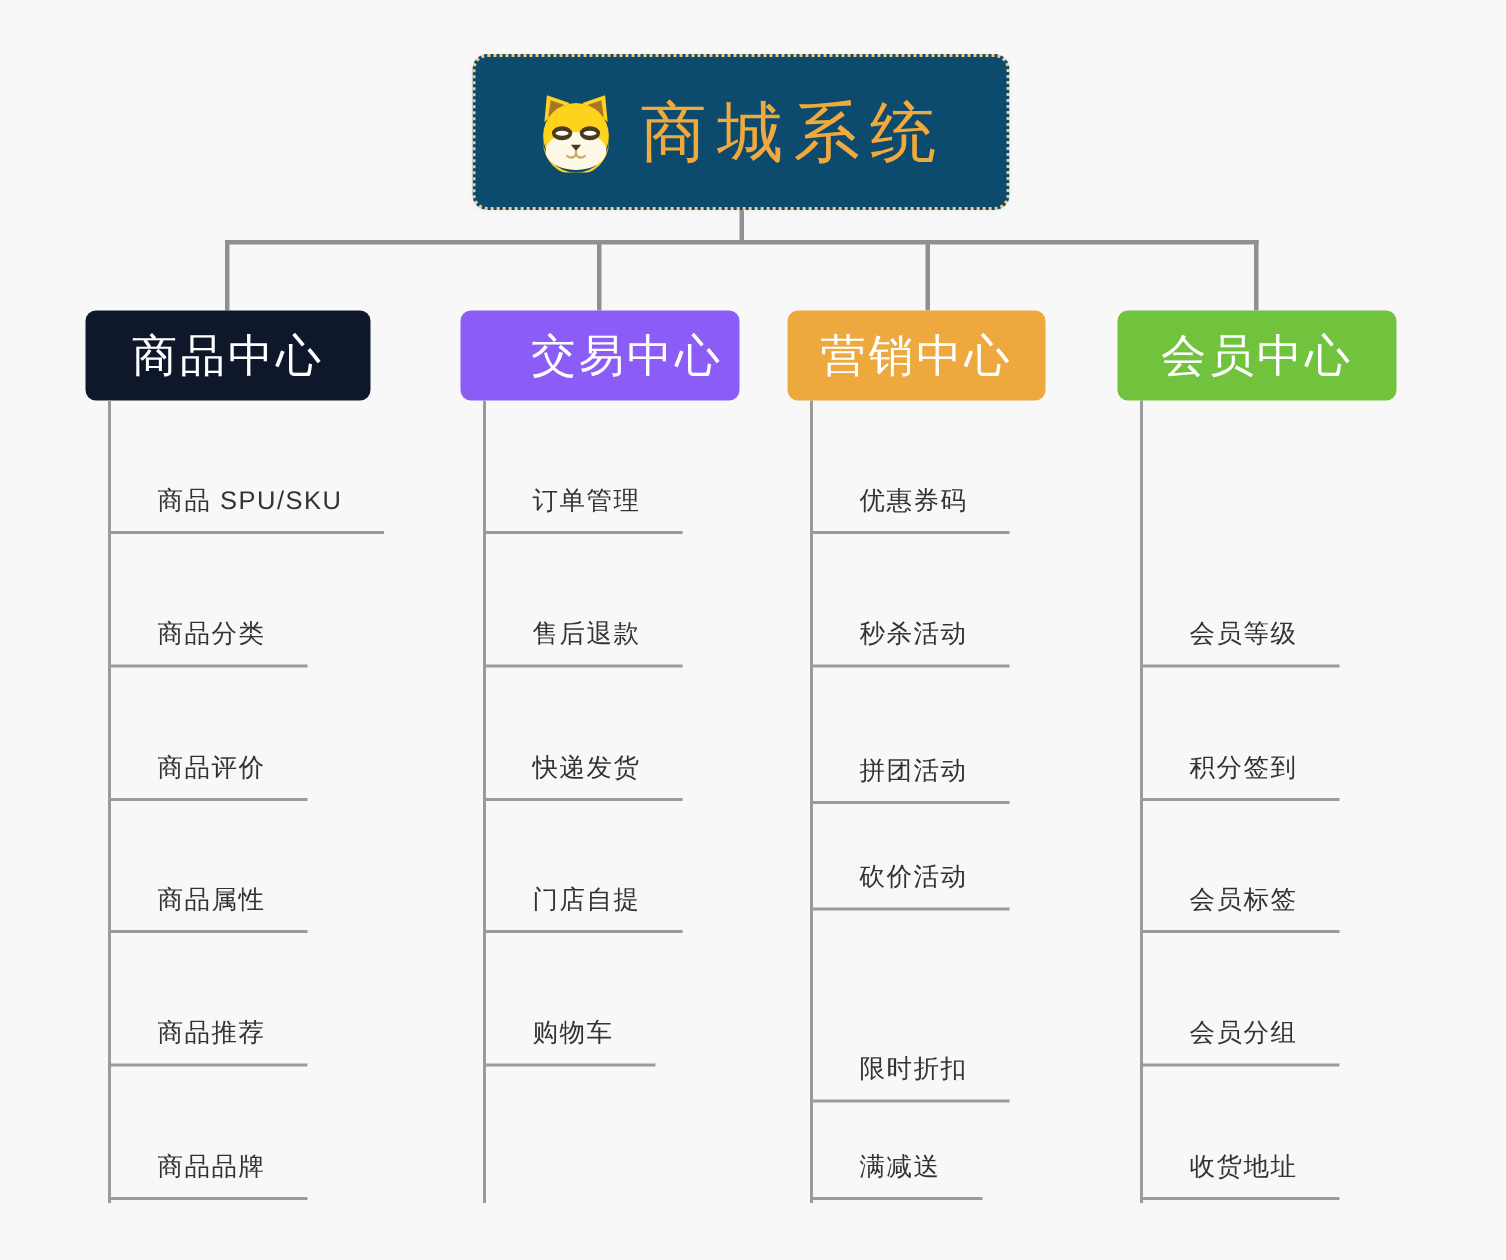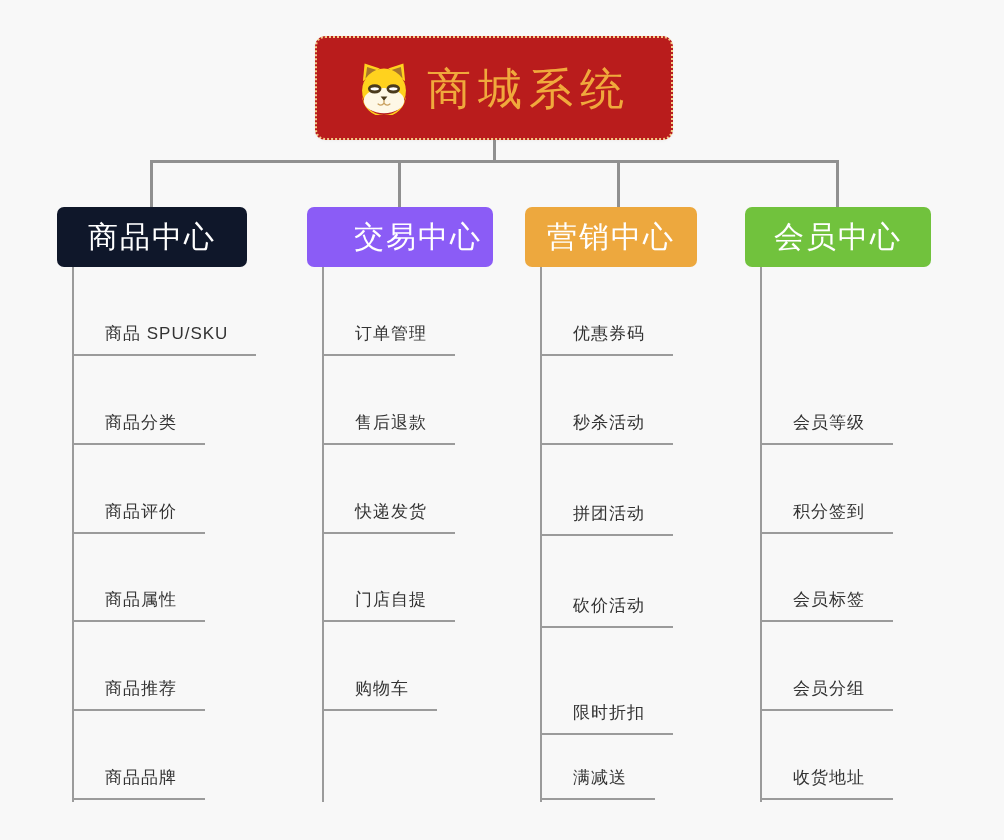--- a/index.html
+++ b/index.html
@@ -10,21 +10,21 @@
   #canvas{
     position:relative;
     width:1004px;height:840px;
     background:#f8f8f8;
     overflow:hidden;
   }
   
   .root-node{
     position:absolute;left:315px;top:36px;
     width:358px;height:104px;
-    background:#b91c1c;
+    background:#0c4a6e;
     border:2px dotted #f5cb87;
     border-radius:10px;
     box-sizing:border-box;
     display:flex;align-items:center;justify-content:center;
     gap:16px;
     box-shadow:0 1px 3px rgba(0,0,0,.04);
     cursor:pointer;
   }
   .root-title{
     font-size:44px;
@@ -123,21 +123,21 @@
       <div class="leaf" style="top: 293px;">快递发货</div>
       <div class="leaf" style="top: 381px;">门店自提</div>
       <div class="leaf" style="top: 470px;">购物车</div>
     </div>
     <div class="branch" style="left: 525px; width: 172px;">
       <div class="branch-header" style="background: rgb(237, 168, 62);">营销中心</div>
       <div class="branch-spine"></div>
       <div class="leaf" style="top: 115px;">优惠券码</div>
       <div class="leaf" style="top: 204px;">秒杀活动</div>
       <div class="leaf" style="top: 295px;">拼团活动</div>
-      <div class="leaf" style="top: 387px;">砍价活动</div>
+      <div class="leaf" style="top: 366px;">砍价活动</div>
       <div class="leaf" style="top: 494px;">限时折扣</div>
       <div class="leaf" style="top: 559px;">满减送</div>
     </div>
     <div class="branch" style="left: 745px; width: 186px;">
       <div class="branch-header" style="background: rgb(113, 194, 61);">会员中心</div>
       <div class="branch-spine"></div>
       <div class="leaf" style="top: 204px;">会员等级</div>
       <div class="leaf" style="top: 293px;">积分签到</div>
       <div class="leaf" style="top: 381px;">会员标签</div>
       <div class="leaf" style="top: 470px;">会员分组</div>

